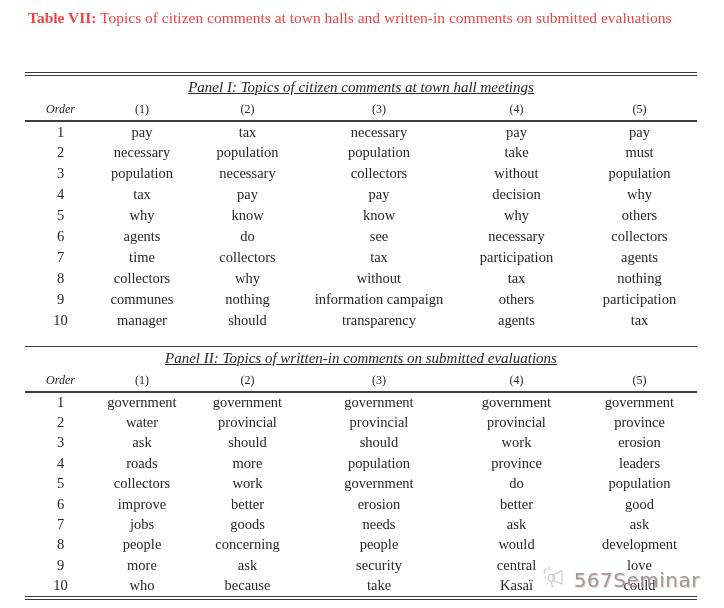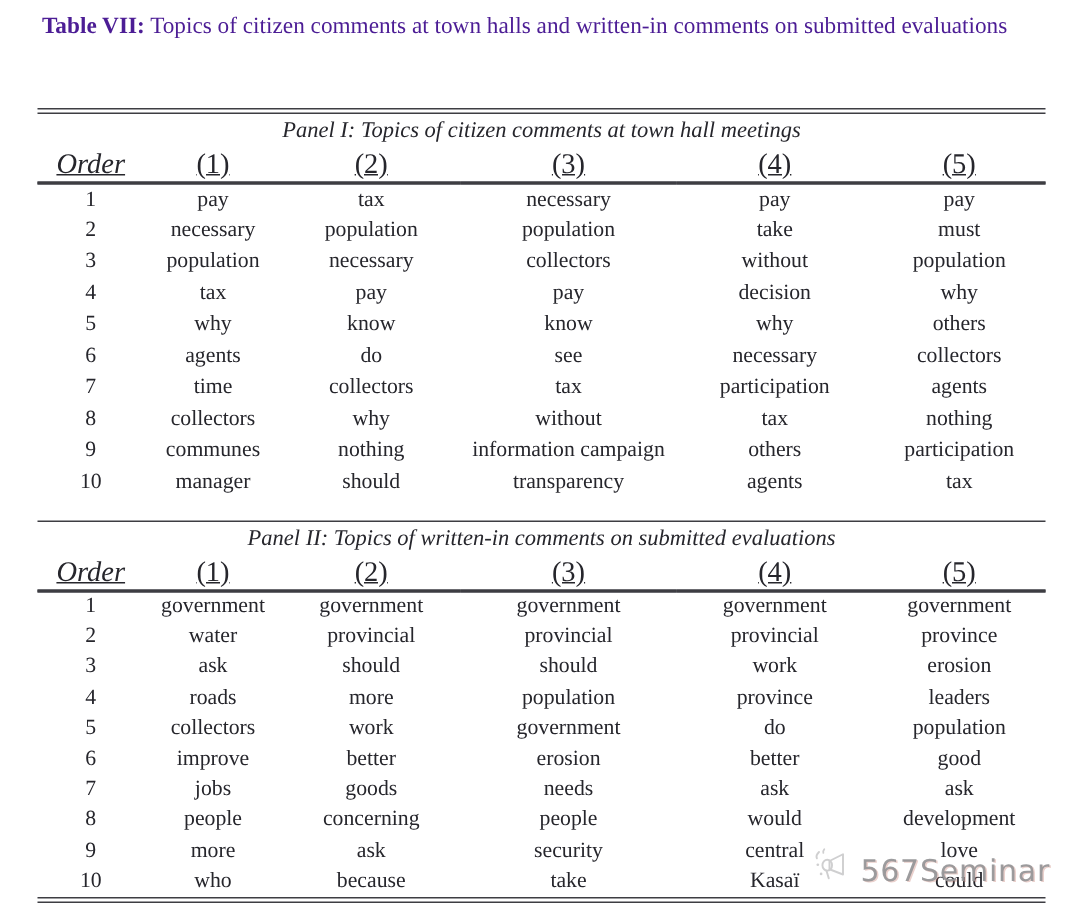--- a/index.html
+++ b/index.html
@@ -13,21 +13,21 @@
     font-family: "Liberation Serif", "DejaVu Serif", serif;
     overflow: hidden;
   }
   .doc-title {
     position: absolute;
     left: 28px;
     top: 7px;
     width: 674px;
     font-size: 15.5px;
     line-height: 22px;
-    color: #4c1d95;
+    color: #ef4444;
   }
   .doc-title b { font-weight: bold; }
   .table-area {
     position: absolute;
     left: 25px;
     top: 72px;
     width: 672px;
   }
   .rule-double {
     height: 4px;
@@ -39,38 +39,38 @@
     border-top: 1px solid #3d3d42;
     height: 0;
   }
   .panel-title {
     text-align: center;
     font-style: italic;
     font-size: 15px;
     line-height: 23px;
     color: #26262c;
     white-space: nowrap;
+    text-decoration: underline;
   }
   table.topics {
     width: 672px;
     border-collapse: collapse;
     table-layout: fixed;
   }
   table.topics th, table.topics td {
     text-align: center;
     vertical-align: middle;
     font-weight: normal;
     overflow: visible;
     white-space: nowrap;
     padding: 0;
   }
   table.topics th {
-    font-size: 19px;
+    font-size: 12px;
     height: 22px;
-    text-decoration: underline;
   }
   table.topics thead tr { border-bottom: 2px solid #3d3d42; }
   table.topics th:first-child { font-style: italic; }
   table.topics td { font-size: 14.5px; }
   .panel-1 td { height: 21px; }
   .panel-2 td { height: 20.4px; }
   
   table.topics th:nth-child(1), table.topics td:nth-child(1) { width: 71px; }
   table.topics th:nth-child(2), table.topics td:nth-child(2) { width: 92px; }
   table.topics th:nth-child(3), table.topics td:nth-child(3) { width: 119px; }

